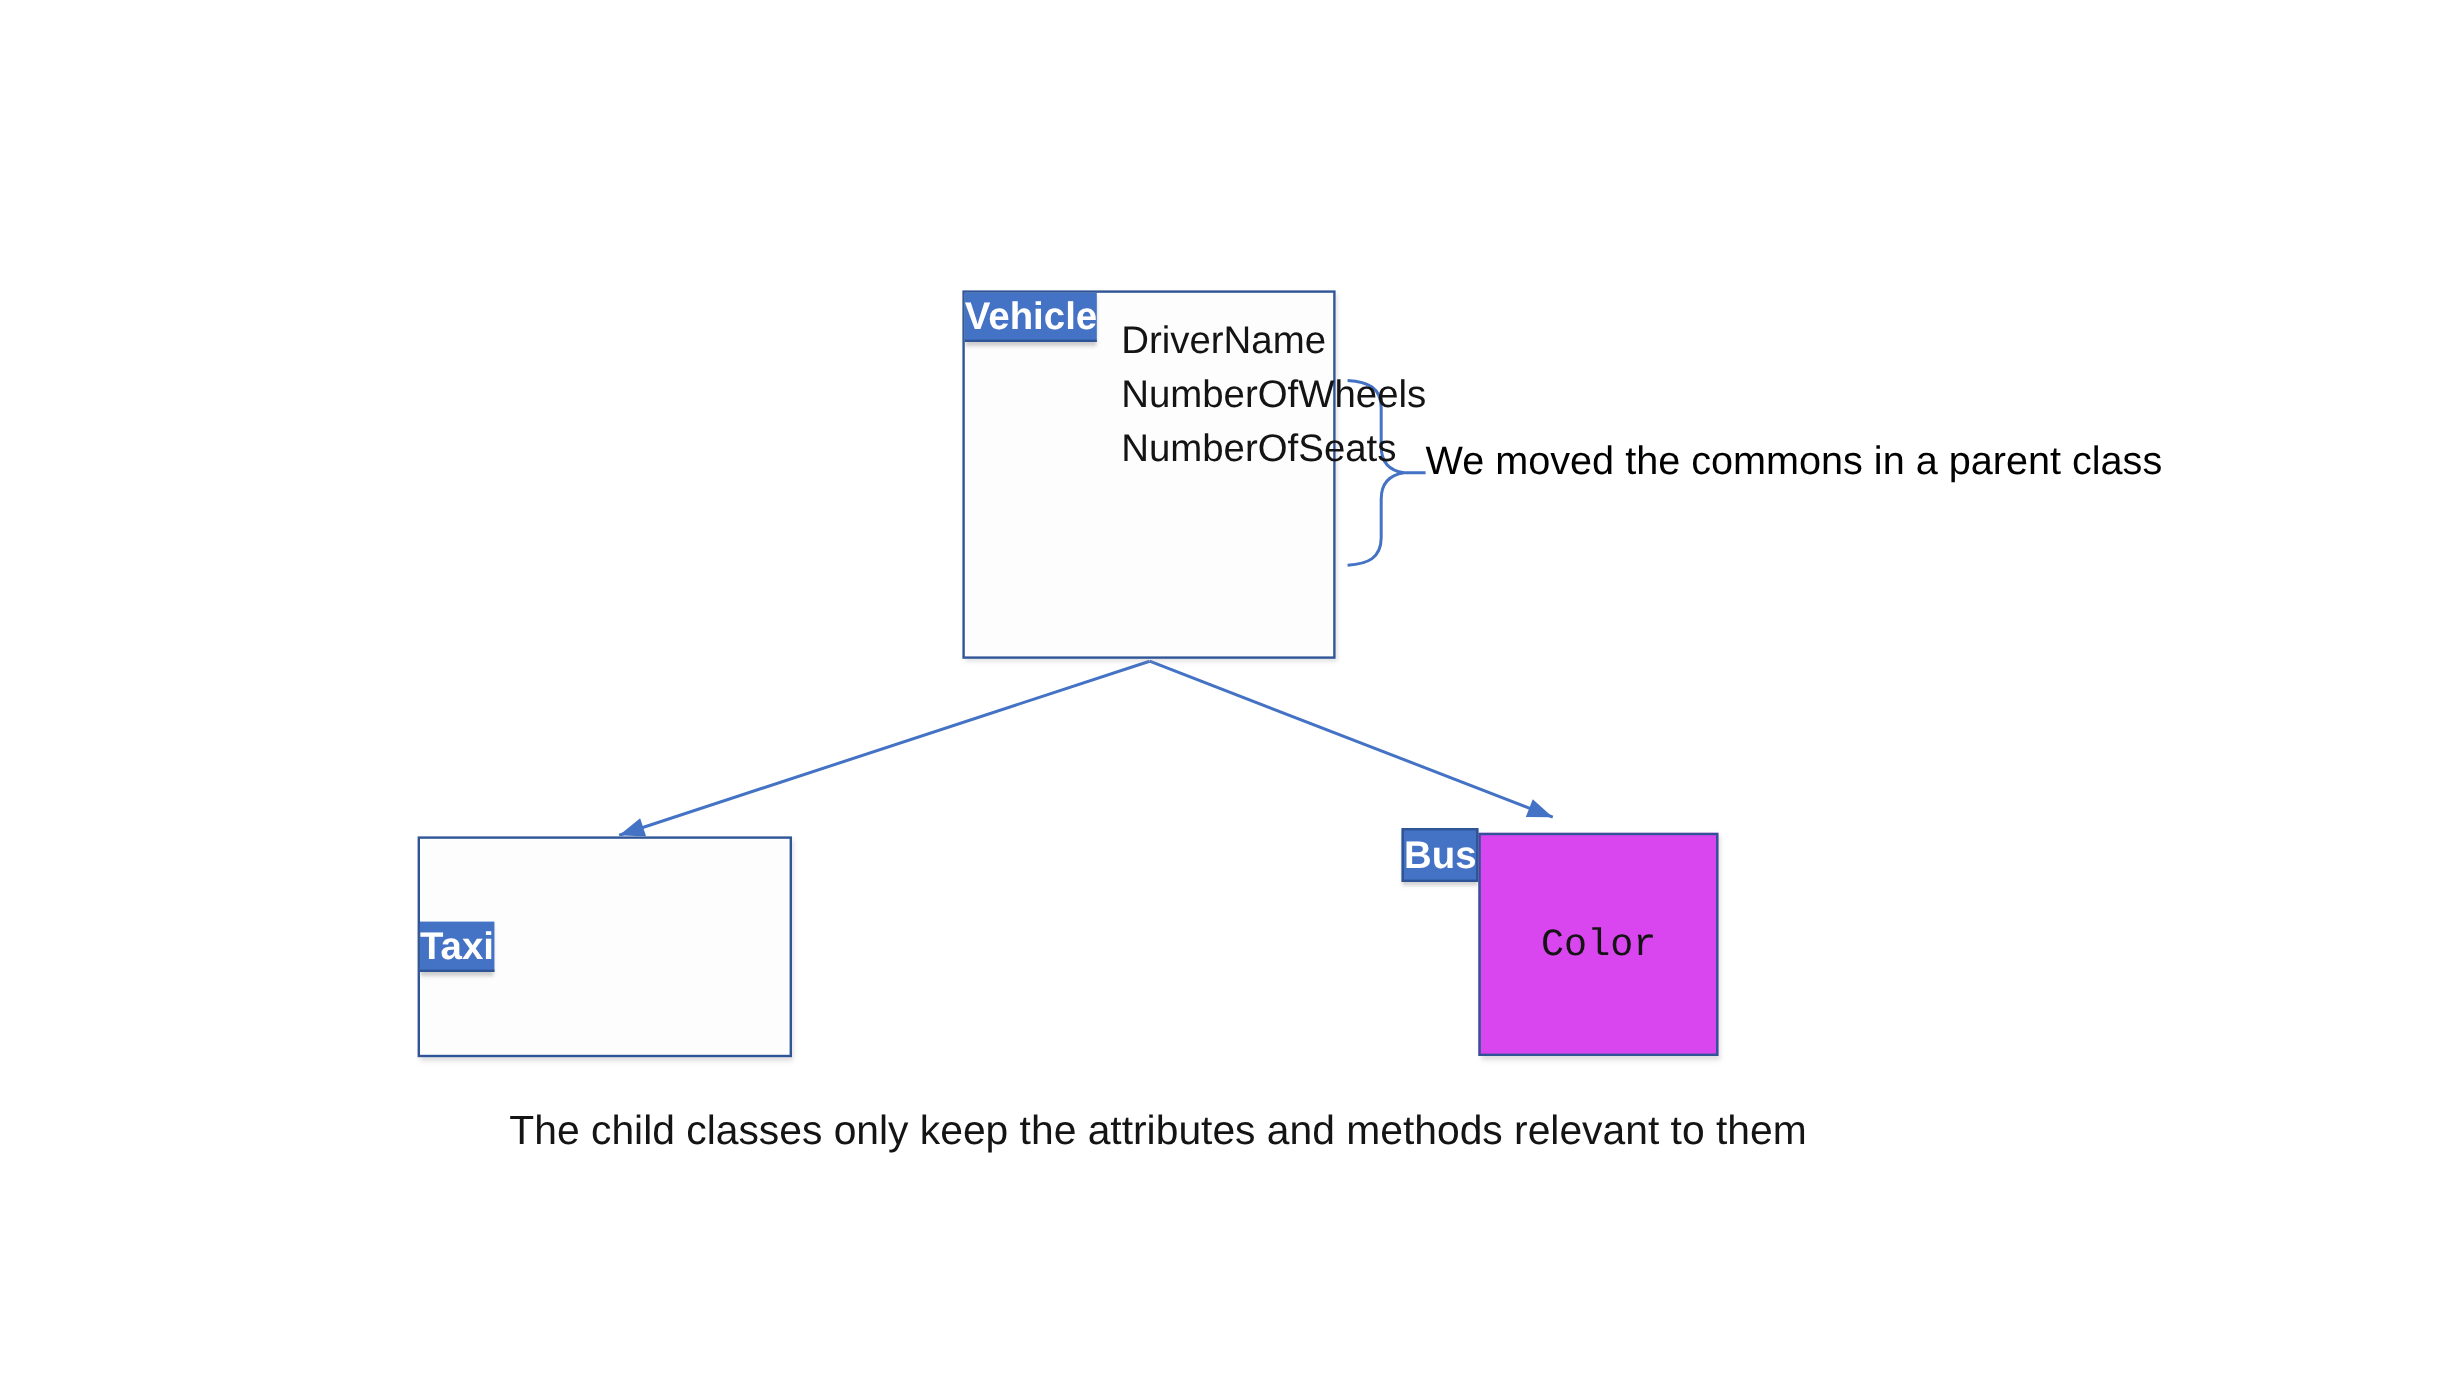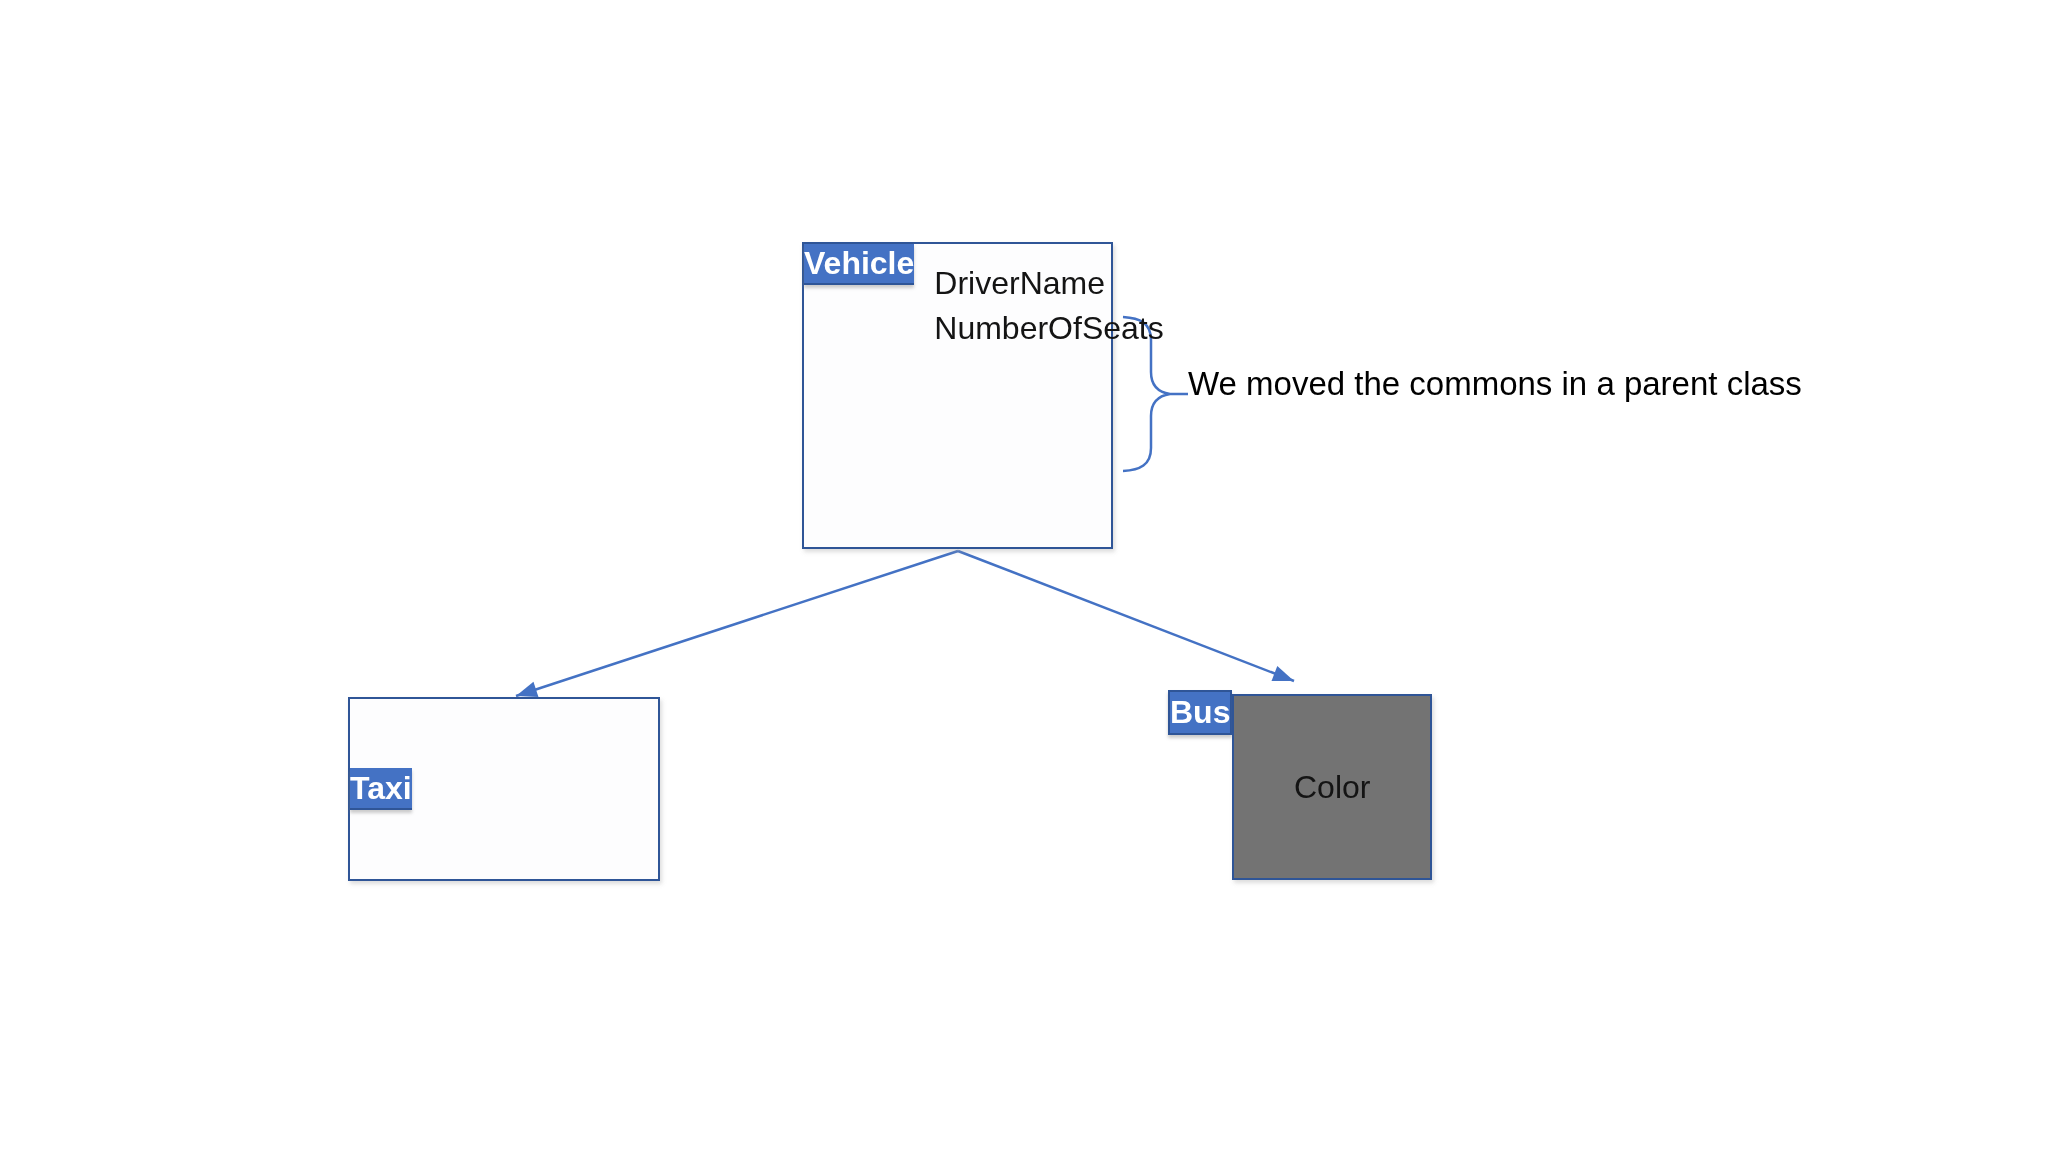--- a/index.html
+++ b/index.html
@@ -68,22 +68,23 @@
     text-align: left;
     white-space: nowrap;
   }
   .taxi { left: 348px; top: 697px; width: 312px; height: 184px; align-items: center; }
   .taxi .class-header { height: 42px; }
   .bus  { left: 1168px; top: 690px; width: 264px; height: 190px; background: transparent; }
   .bus .class-header { height: 45px; }
   .bus .class-body {
     margin-top: 4px;
     border: 2px solid #2F5597;
-    background: #737373;
+    background: #d946ef;
     box-shadow: 2px 3px 4px rgba(160,160,160,0.35);
+    font-family: Liberation Mono, monospace;
   }
   .centered-attr {
     display: flex;
     align-items: center;
     justify-content: center;
     font-size: 32px;
   }
   .annotation-text {
     position: absolute;
     left: 1188px;
@@ -125,20 +126,21 @@
              C1157,396 1151,403 1151,416 L1151,448 C1151,465 1140,470 1123,471
              M1170,394 L1188,394" fill="none" stroke-width="2.5" stroke="#4472C4"></path>
   </svg>
 
   <div class="class-box bordered vehicle">
     <div class="class-header">
       <span>Vehicle</span>
     </div>
     <div class="class-body">
       <div class="attr-line">DriverName</div>
+      <div class="attr-line">NumberOfWheels</div>
       <div class="attr-line">NumberOfSeats</div>
     </div>
   </div>
 
   <div class="class-box bordered taxi">
     <div class="class-header">
       <span>Taxi</span>
     </div>
   </div>
 
@@ -146,14 +148,15 @@
     <div class="class-header">
       <span>Bus</span>
     </div>
     <div class="class-body centered-attr">
       <span>Color</span>
     </div>
   </div>
 
   <div class="annotation-text">We moved the commons in a parent class</div>
 
+  <div class="caption-text">The child classes only keep the attributes and methods relevant to them</div>
 
 </div>
 
 </body></html>

